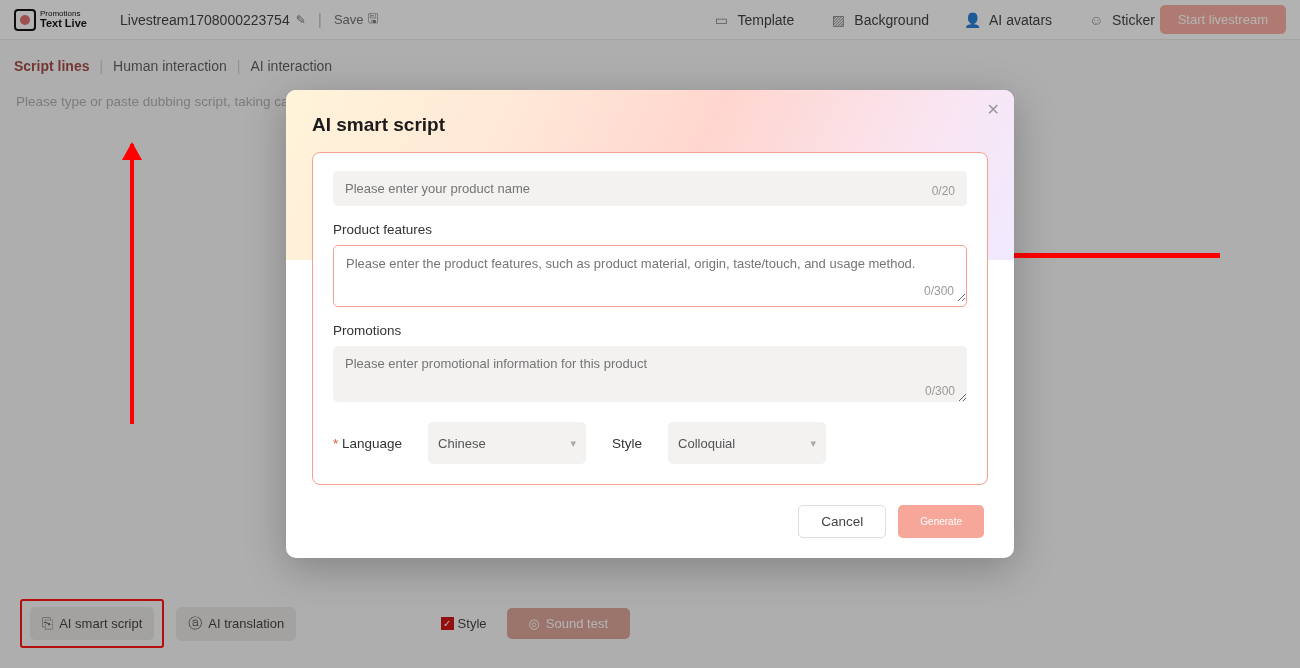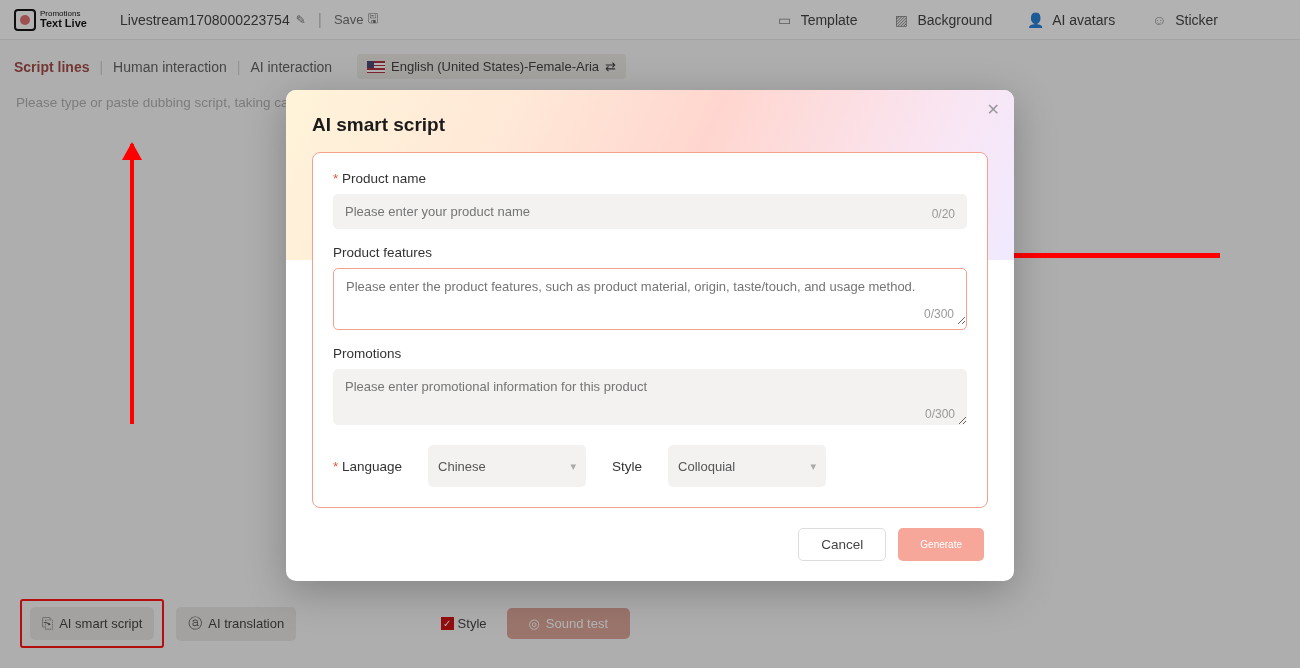--- a/index.html
+++ b/index.html
@@ -106,34 +106,30 @@
       </div>
     <div class="tool">
         <span class="ico">👤</span>
         <span>AI avatars</span>
       </div>
     <div class="tool">
         <span class="ico">☺</span>
         <span>Sticker</span>
       </div>
   </div>
+  <button class="start-btn">Start livestream</button>
 </div>
 
 <div class="left-panel">
   <div class="tabs">
     <span class="tab active">Script lines</span>
     <span class="sep">|</span>
     <span class="tab">Human interaction</span>
     <span class="sep">|</span>
     <span class="tab">AI interaction</span>
-    <div class="lang-pill">
-      <span class="flag"></span>
-      <span>English (United States)-Female-Aria</span>
-      <span>⇄</span>
-    </div>
   </div>
   <div class="script-area">Please type or paste dubbing script, taking ca</div>
 
   <div class="bottom-bar">
     <span class="ai-script-chip">
       <button class="chip">
           <span class="ico">⎘</span>
           <span>AI smart script</span>
         </button>
     </span>
@@ -157,21 +153,20 @@
 <div class="arrow-v"></div>
 <div class="arrow-h"></div>
 
 <div class="modal">
   <div class="modal-grad"></div>
   <div class="close-x">✕</div>
   <div class="modal-inner">
     <div class="modal-title">AI smart script</div>
     <div class="form-box">
 
-      <div class="field-label req">Product name</div>
       <div class="tx-wrap">
         <input class="text-input" placeholder="Please enter your product name" style="">
         <div class="count">0/20</div>
       </div>
 
       <div class="field-label">Product features</div>
       <div class="tx-wrap features-box">
         <textarea class="text-input big" placeholder="Please enter the product features, such as product material, origin, taste/touch, and usage method." style=""></textarea>
         <div class="count">0/300</div>
       </div>

